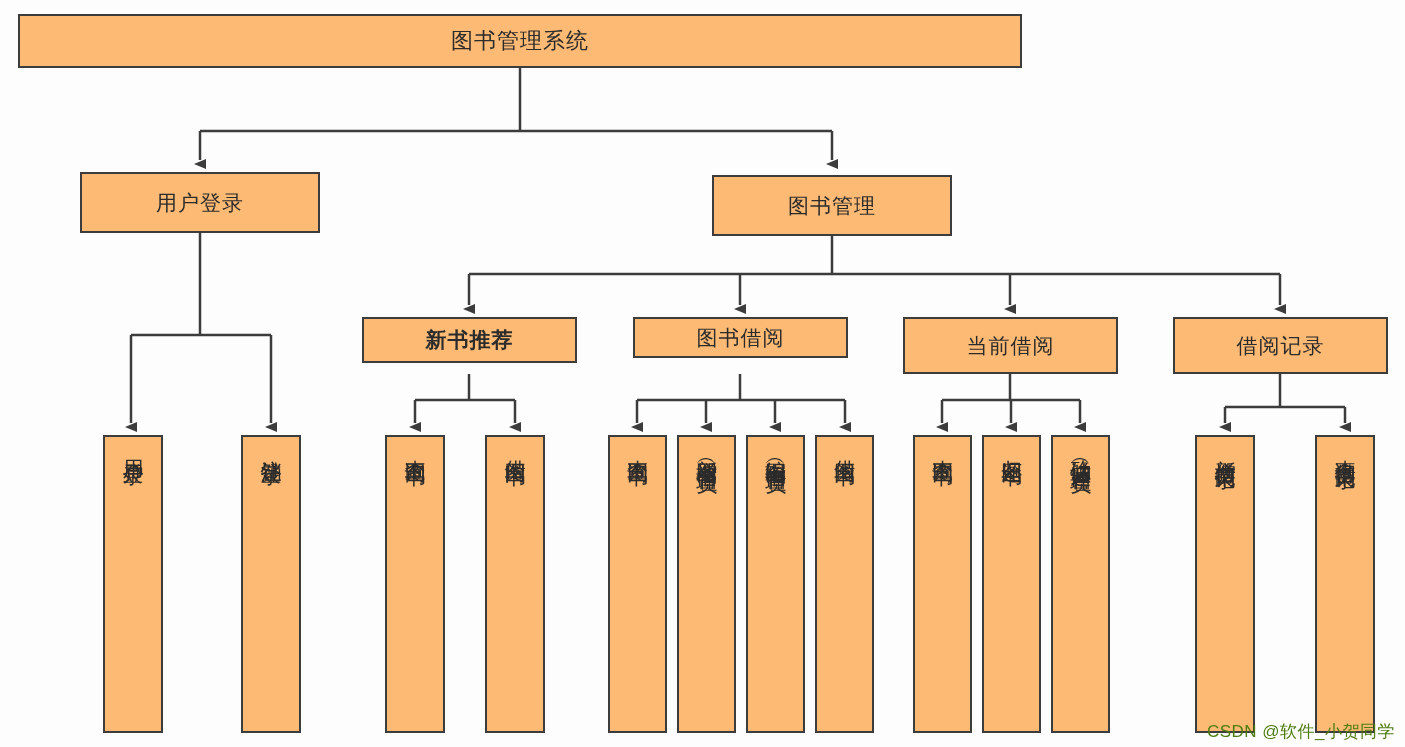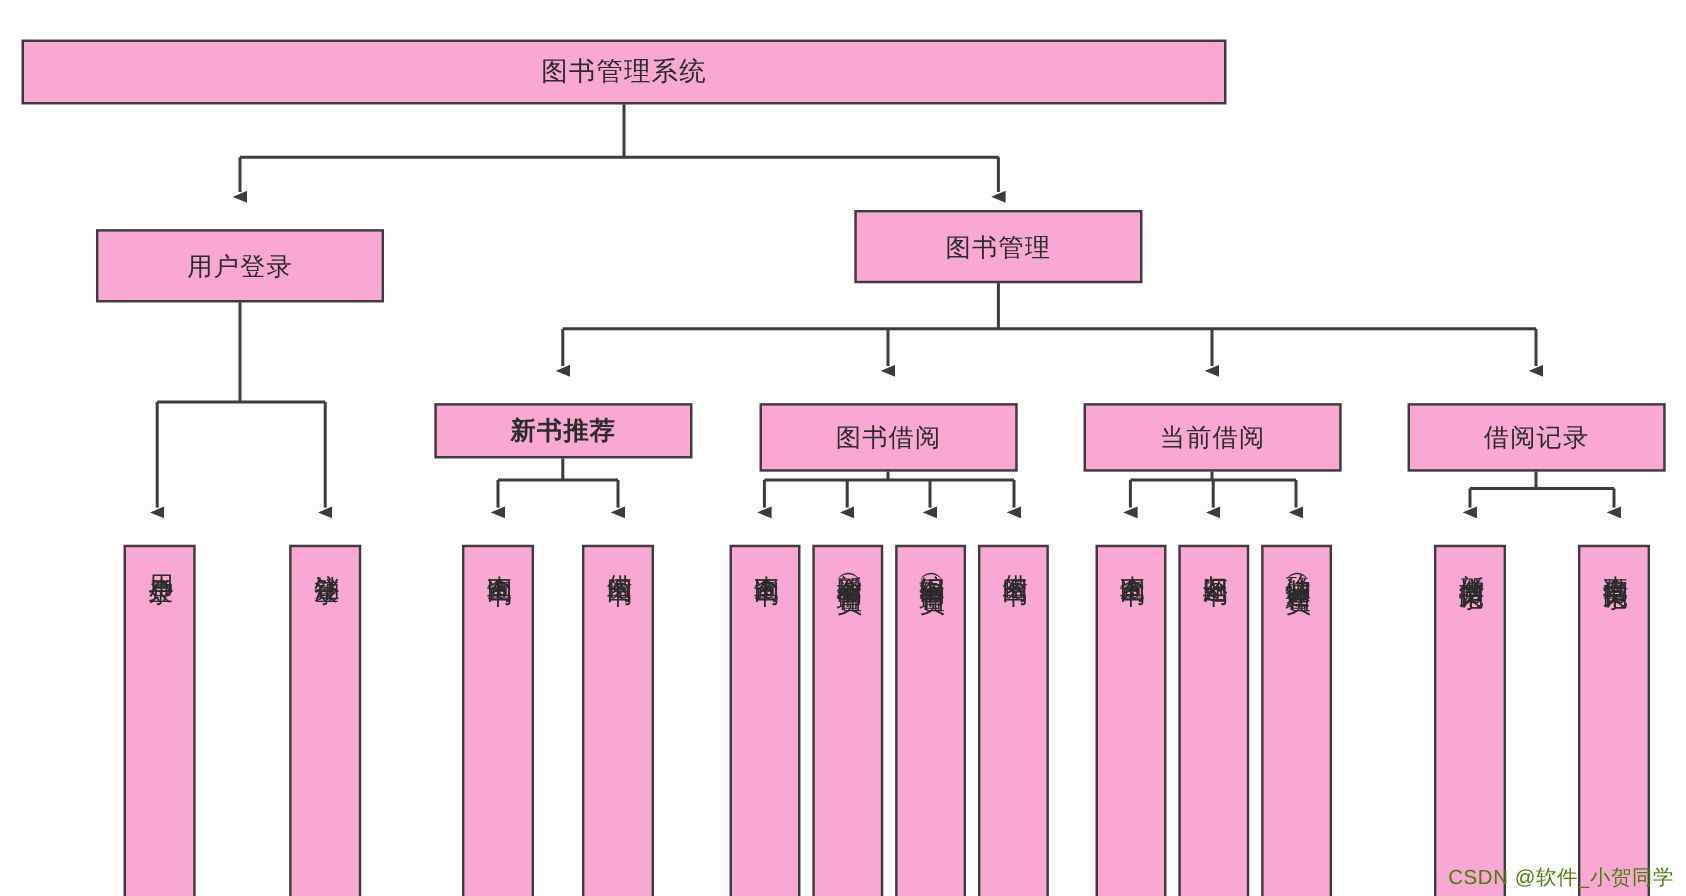--- a/index.html
+++ b/index.html
@@ -22,26 +22,25 @@
     left: 0;
     top: 0;
     width: 1405px;
     height: 747px;
     pointer-events: none;
   }
   .node {
     position: absolute;
     box-sizing: border-box;
     border: 2px solid #3c3c3c;
-    background: #f9a8d4;
+    background: #fdba74;
     display: flex;
     align-items: center;
     justify-content: center;
     color: #2b2b2b;
-    margin-top: 19px;
   }
   .node.horiz {
     font-size: 21px;
     letter-spacing: 1px;
   }
   .node.vert {
     align-items: flex-start;
     justify-content: center;
     padding-top: 6px;
   }
@@ -122,28 +121,28 @@
     </g>
   </svg>
 
   <div class="node horiz root" style="left:18px; top:14px; width:1004px; height:54px;">
     <span>图书管理系统</span>
   </div>
 
   <div class="node horiz" style="left:80px; top:172px; width:240px; height:61px;">
     <span>用户登录</span>
   </div>
-  <div class="node horiz" style="left:712px; top:156px; width:240px; height:61px;font-family:Liberation Mono, monospace;">
+  <div class="node horiz" style="left:712px; top:175px; width:240px; height:61px;font-family:Liberation Mono, monospace;">
     <span>图书管理</span>
   </div>
 
   <div class="node horiz" style="left:362px; top:317px; width:215px; height:46px;font-weight:bold;">
     <span>新书推荐</span>
   </div>
-  <div class="node horiz" style="left:633px; top:317px; width:215px; height:57px;">
+  <div class="node horiz" style="left:633px; top:317px; width:215px; height:41px;">
     <span>图书借阅</span>
   </div>
   <div class="node horiz" style="left:1173px; top:317px; width:215px; height:57px;">
     <span>借阅记录</span>
   </div>
   <div class="node horiz" style="left:903px; top:317px; width:215px; height:57px;">
     <span>当前借阅</span>
   </div>
 
   <div class="node vert" style="left:103px; top:435px; width:60px; height:298px;">

